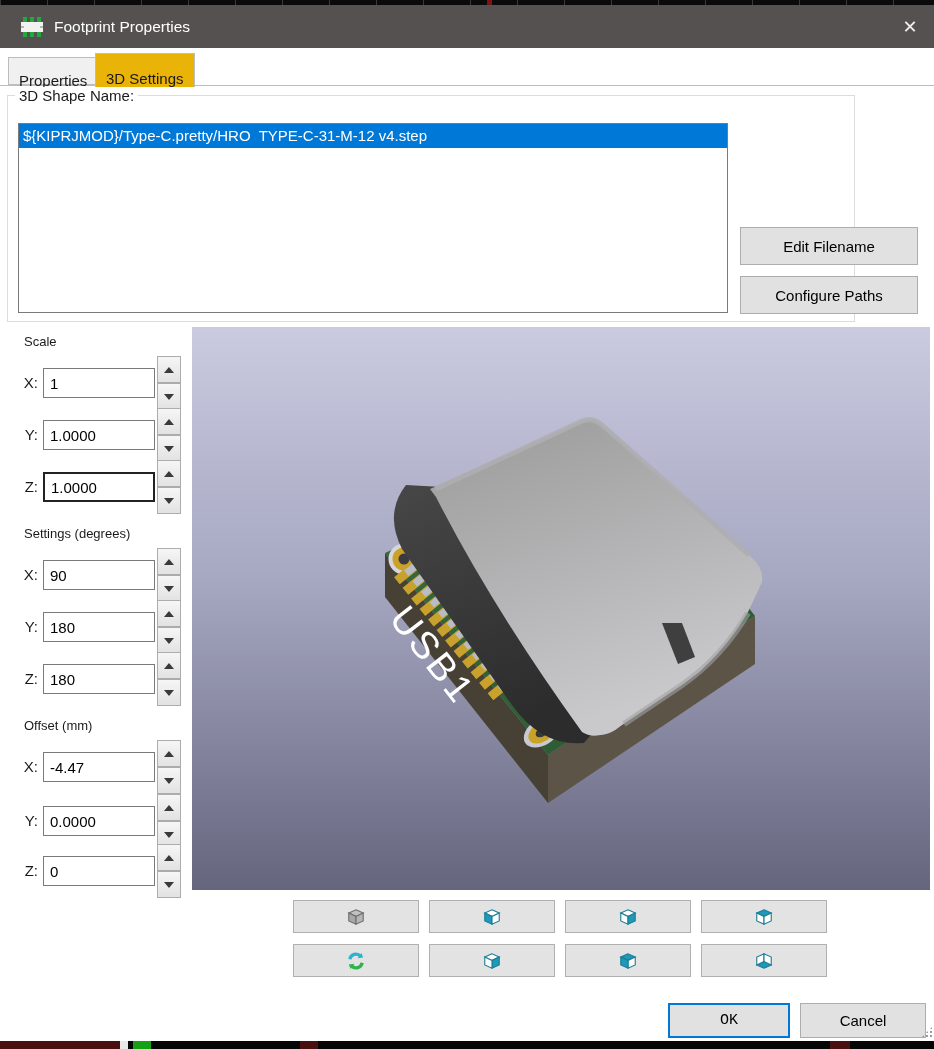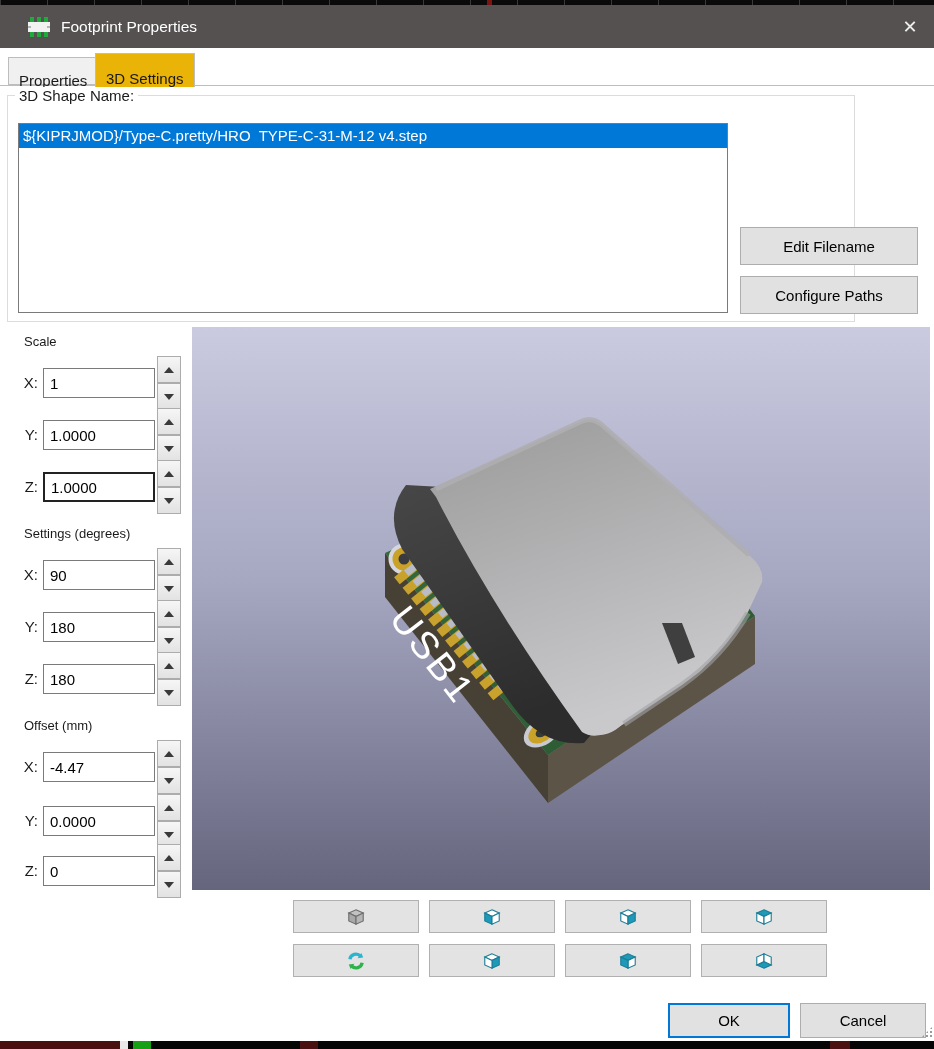--- a/index.html
+++ b/index.html
@@ -10,21 +10,21 @@
   }
   
   .top-strip { position: absolute; left:0; top:0; width:934px; height:5px; background:#0a0a0a;
     background-image: repeating-linear-gradient(90deg, #3a3a3a 0 1px, transparent 1px 47px); }
   .top-strip .tick { position:absolute; left:487px; top:0; width:5px; height:5px; background:#7d1412; }
   .bottom-strip { position: absolute; left:0; top:1041px; width:934px; height:8px; background:#050505; }
   .bottom-strip i { position:absolute; top:0; height:8px; display:block; }
 
   
   .titlebar { position:absolute; left:0; top:5px; width:934px; height:43px; background:#555150;
-    display:flex; align-items:center; padding-left:27px; color:#ffffff; font-size:15.5px; }
+    display:flex; align-items:center; padding-left:20px; color:#ffffff; font-size:15.5px; }
   .titlebar .app-icon { margin-right:10px; display:flex; }
   .close-btn { position:absolute; right:0; top:0; width:48px; height:43px; display:flex;
     align-items:center; justify-content:center; color:#eeeeee; font-size:18px; cursor:pointer; }
   .dialog-body { position:absolute; left:0; top:48px; width:934px; height:993px; background:#ffffff; }
 
   
   .tabline { position:absolute; left:0; top:37px; width:934px; height:1px; background:#bdbdbd; }
   .tab { position:absolute; border:1px solid #bdbdbd; padding:9px 10px; background:#f0f0f0;
     font-size:15px; line-height:27px; cursor:pointer; }
   .tab.inactive { left:8px; top:9px; height:28px; }
@@ -62,21 +62,21 @@
   .viewport svg { display:block; width:100%; height:100%; }
 
   
   .view-btn { position:absolute; width:126px; height:33px; background:#e3e3e3; border:1px solid #b0b0b0;
     display:flex; align-items:center; justify-content:center; cursor:pointer; padding:0; }
   .vrow1 { top:852px; } .vrow2 { top:896px; }
 
   
   .footer-btn { position:absolute; top:955px; height:35px; background:#e1e1e1; font-size:15px;
     font-family:inherit; cursor:pointer; }
-  .ok { left:668px; width:122px; border:2px solid #0078d7; }
+  .ok { left:668px; width:122px; border:2px solid #0078d7;font-family:Liberation Mono, monospace; }
   .cancel { left:800px; width:126px; border:1px solid #adadad; }
   .grip { position:absolute; right:1px; top:978px; width:12px; height:12px;
     background-image: radial-gradient(#9a9a9a 1.2px, transparent 1.3px);
     background-size:4px 4px; clip-path: polygon(100% 0, 100% 100%, 0 100%); }
 </style>
 </head>
 <body>
 
 <div class="top-strip">
     <span class="tick"></span>

